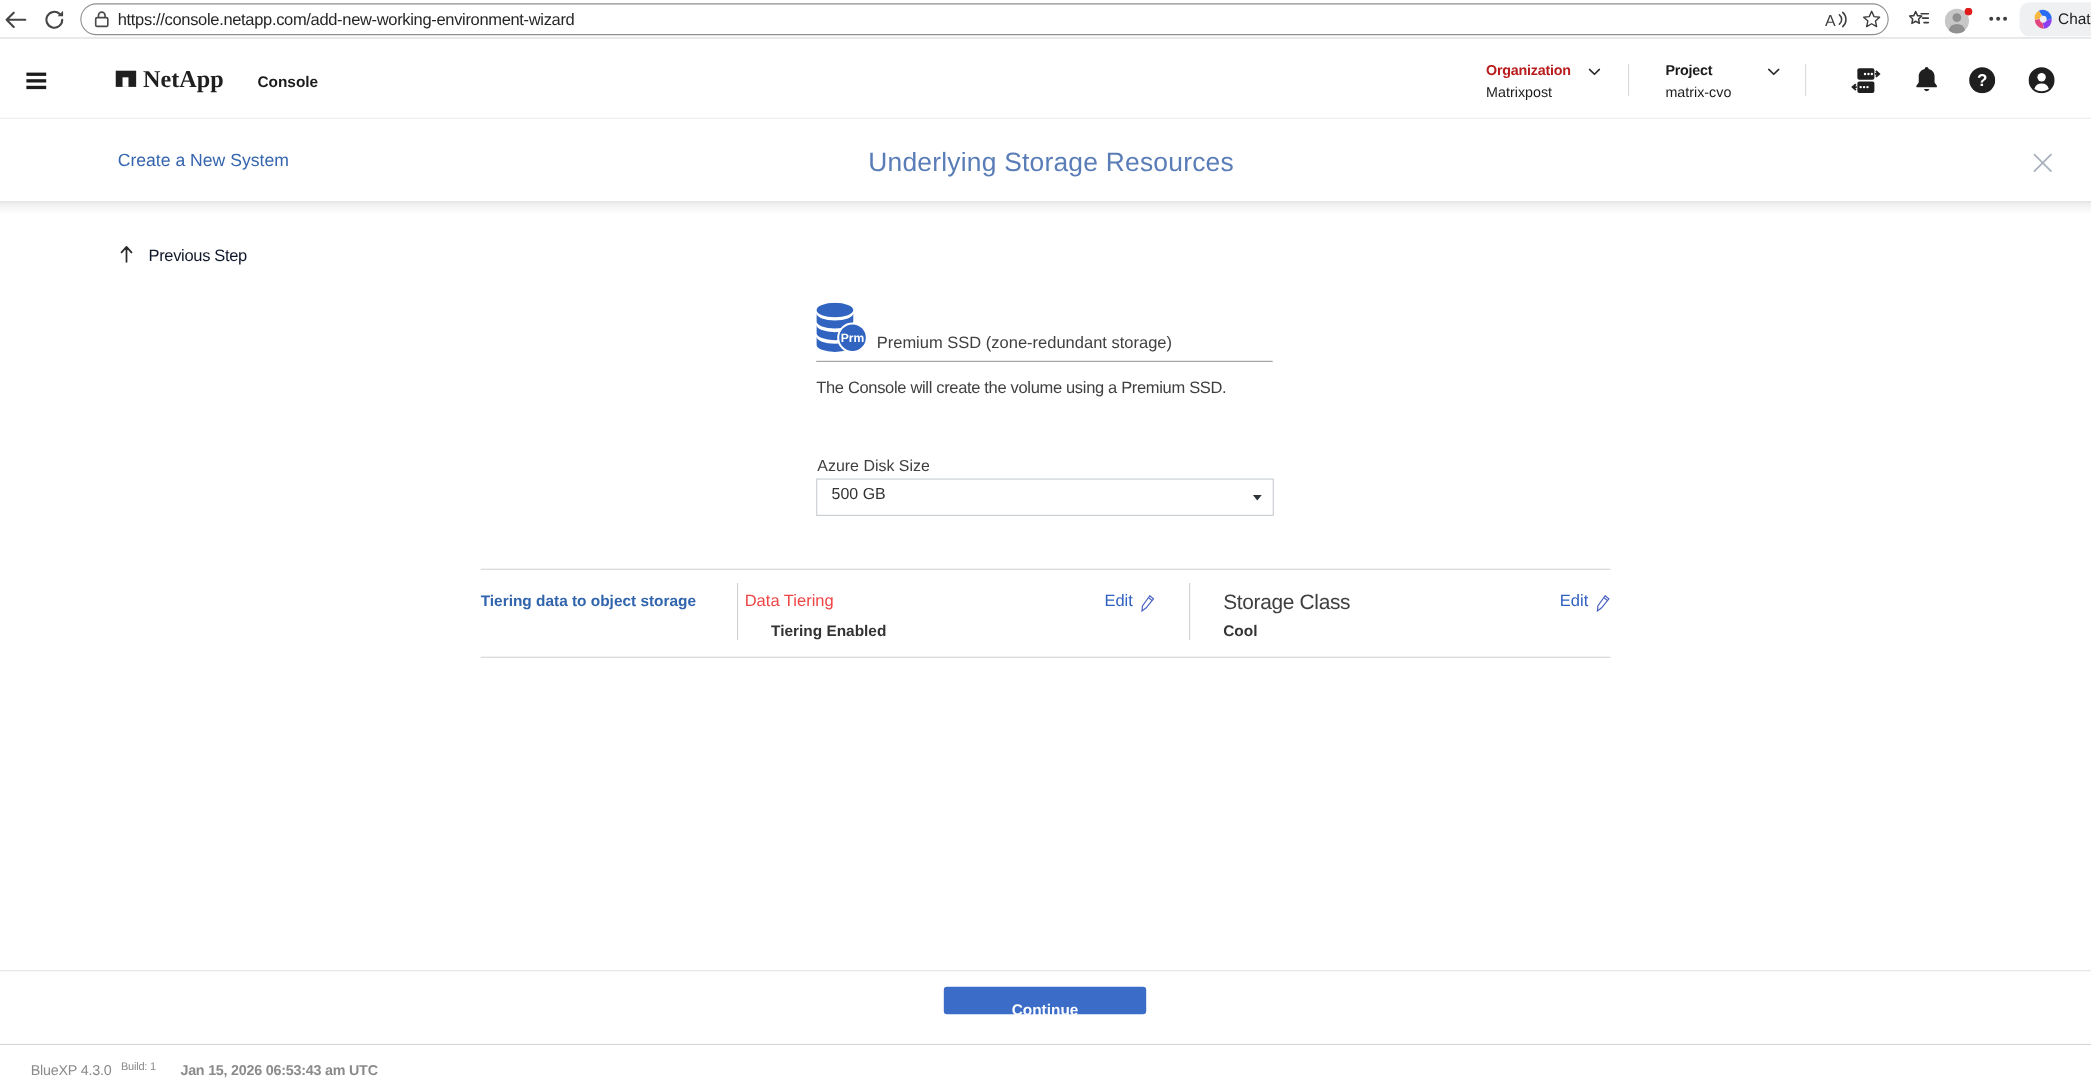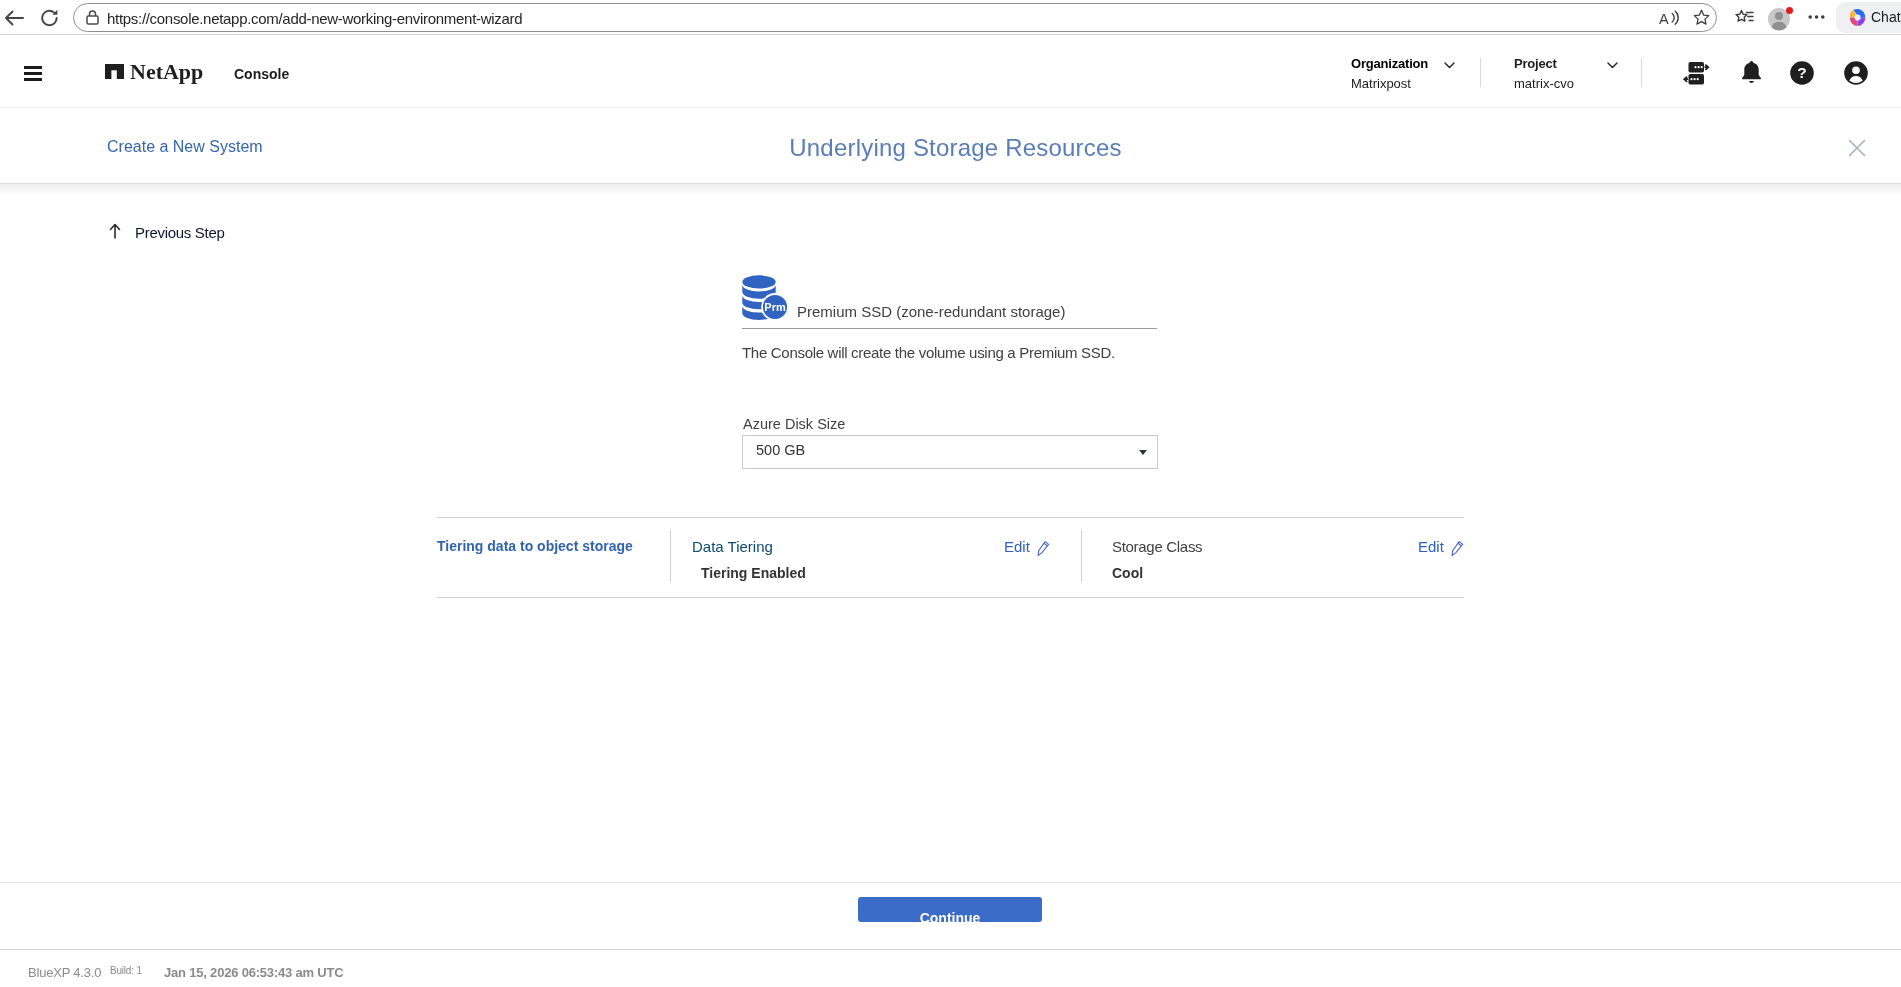--- a/index.html
+++ b/index.html
@@ -69,21 +69,21 @@
 <div class="abs" style="left:24px;top:66px;width:18px;height:2.6px;background:#1c1c1c;"></div>
 <div class="abs" style="left:24px;top:72px;width:18px;height:2.6px;background:#1c1c1c;"></div>
 <div class="abs" style="left:24px;top:78px;width:18px;height:2.6px;background:#1c1c1c;"></div>
 <svg class="abs" style="left:105px;top:64px" width="19" height="15" viewBox="0 0 19 15">
     <rect x="0" y="0" width="19" height="15" fill="#1f1f1f"></rect>
     <rect x="6.4" y="6.3" width="5.4" height="8.7" fill="#fff"></rect>
   </svg>
 <div class="abs" style="left:130px;top:58.5px;font-size:22px;font-weight:bold;color:#1f1f1f;font-family:Liberation Serif, serif;">NetApp</div>
 <div class="abs" style="left:234px;top:66px;font-size:14px;font-weight:bold;color:#1b1b1b;">Console</div>
 
-<div class="abs ls2" style="left:1351px;top:55.5px;font-size:13px;font-weight:bold;color:#000000;">Organization</div>
+<div class="abs ls2" style="left:1351px;top:55.5px;font-size:13px;font-weight:bold;color:#b91c1c;">Organization</div>
 <svg class="abs" style="left:1444px;top:61.5px" width="11" height="7" viewBox="0 0 11 7">
     <path d="M1 1 L5.5 5.5 L10 1" stroke="#2b2b2b" stroke-width="1.5" fill="none" stroke-linecap="round" stroke-linejoin="round"></path>
   </svg>
 <div class="abs" style="left:1351px;top:75.5px;font-size:13px;color:#1b1b1b;">Matrixpost</div>
 <div class="abs" style="left:1480px;top:58px;width:1px;height:29px;background:#d9d9d9;"></div>
 <div class="abs ls2" style="left:1514px;top:55.5px;font-size:13px;font-weight:bold;color:#1b1b1b;">Project</div>
 <svg class="abs" style="left:1607px;top:61.5px" width="11" height="7" viewBox="0 0 11 7">
     <path d="M1 1 L5.5 5.5 L10 1" stroke="#2b2b2b" stroke-width="1.5" fill="none" stroke-linecap="round" stroke-linejoin="round"></path>
   </svg>
 <div class="abs" style="left:1514px;top:75.5px;font-size:13px;color:#1b1b1b;">matrix-cvo</div>
@@ -148,31 +148,31 @@
 
 <div class="abs" style="left:743px;top:416px;font-size:14.5px;color:#404040;">Azure Disk Size</div>
 <div class="abs" style="left:742px;top:435px;width:416px;height:34px;border:1px solid #c6cbd1;background:#fff;"></div>
 <div class="abs" style="left:756px;top:442px;font-size:14.5px;color:#333;">500 GB</div>
 <div class="abs" style="left:1139px;top:450px;width:0;height:0;border-left:4.5px solid transparent;border-right:4.5px solid transparent;border-top:5.5px solid #2e3338;"></div>
 
 <div class="abs" style="left:437px;top:517px;width:1027px;height:1px;background:#d4d4d4;"></div>
 <div class="abs" style="left:437px;top:597px;width:1027px;height:1px;background:#d4d4d4;"></div>
 <div class="abs" style="left:437px;top:538px;font-size:14px;font-weight:bold;color:#3064ad;">Tiering data to object storage</div>
 <div class="abs" style="left:670px;top:530px;width:1px;height:52px;background:#cfcfcf;"></div>
-<div class="abs" style="left:692px;top:538px;font-size:15px;color:#0c4a6e;">Data Tiering</div>
+<div class="abs" style="left:677px;top:538px;font-size:15px;color:#ef4444;">Data Tiering</div>
 <div class="abs" style="left:701px;top:565px;font-size:14px;font-weight:bold;color:#333;">Tiering Enabled</div>
 <div class="abs" style="left:1004px;top:538px;font-size:15px;color:#3060c0;">Edit</div>
 <svg class="abs" style="left:1037px;top:540px" width="13" height="17" viewBox="0 0 13 17">
     <g stroke="#4a62c4" stroke-width="1.1" fill="none">
       <path d="M8.2 1.6 L11.6 4.4 L5 12.6 L1.2 15.4 L1.6 10.8 Z"></path>
       <path d="M7 3.2 L10.4 6"></path>
     </g>
   </svg>
 <div class="abs" style="left:1081px;top:530px;width:1px;height:52px;background:#cfcfcf;"></div>
-<div class="abs ls3" style="left:1112px;top:538px;font-size:15px;color:#404040;">Storage Class</div>
+<div class="abs ls3" style="left:1112px;top:538px;font-size:19px;color:#404040;">Storage Class</div>
 <div class="abs" style="left:1112px;top:565px;font-size:14px;font-weight:bold;color:#333;">Cool</div>
 <div class="abs" style="left:1418px;top:538px;font-size:15px;color:#3060c0;">Edit</div>
 <svg class="abs" style="left:1451px;top:540px" width="13" height="17" viewBox="0 0 13 17">
     <g stroke="#4a62c4" stroke-width="1.1" fill="none">
       <path d="M8.2 1.6 L11.6 4.4 L5 12.6 L1.2 15.4 L1.6 10.8 Z"></path>
       <path d="M7 3.2 L10.4 6"></path>
     </g>
   </svg>
 
 <div class="abs" style="left:0;top:882px;width:1901px;height:1px;background:#e3e3e3;"></div>

